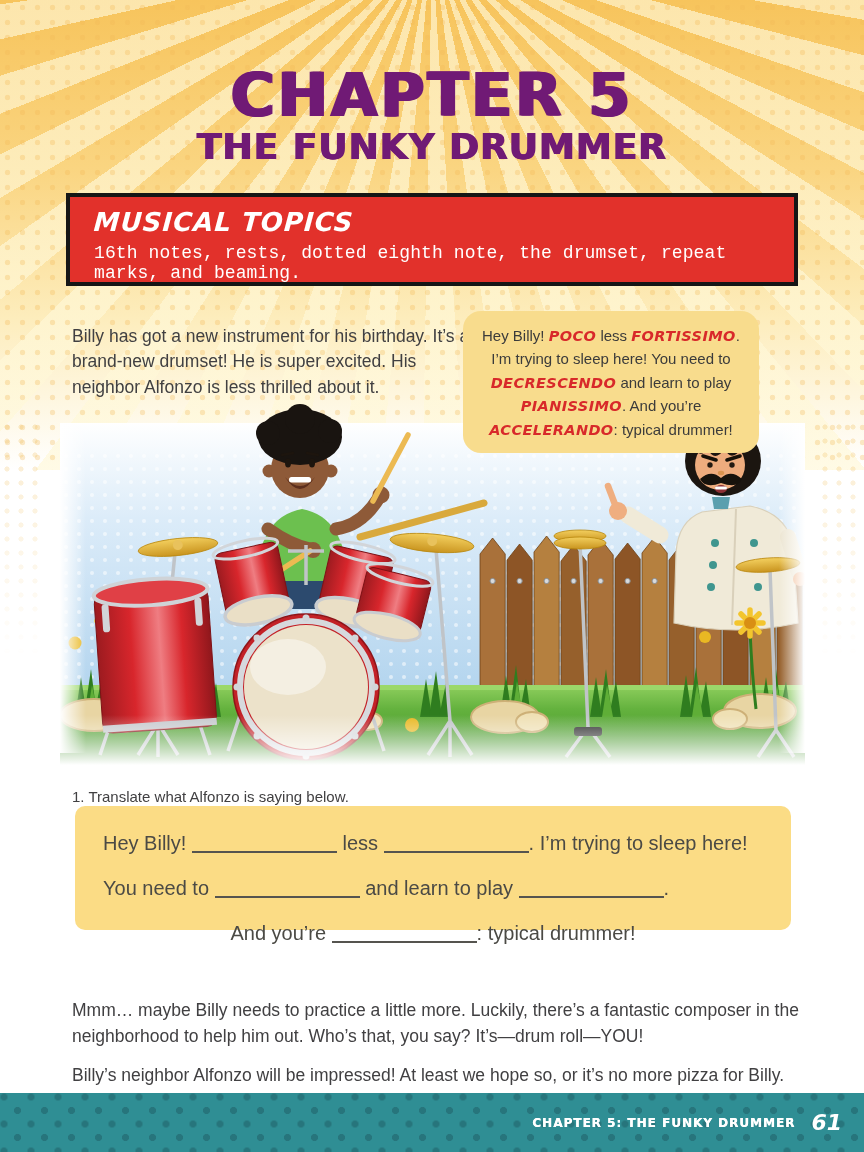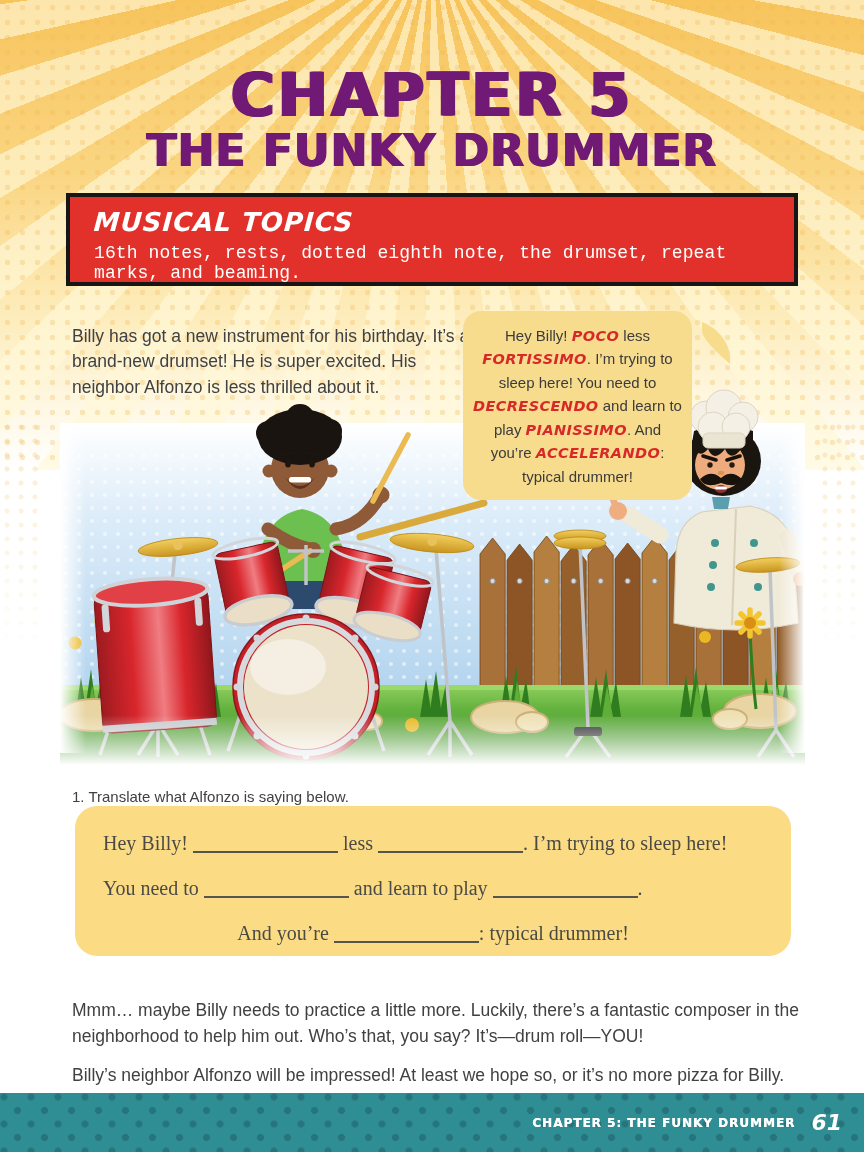--- a/index.html
+++ b/index.html
@@ -17,48 +17,48 @@
     background:radial-gradient(circle, rgba(242,198,110,0.35) 2.2px, transparent 2.9px);
     background-size:14px 14px;
     -webkit-mask-image:linear-gradient(180deg,#000,transparent);
     mask-image:linear-gradient(180deg,#000,transparent);}
   .side-dots.left{left:0;} .side-dots.right{right:0;}
 
   
   .header{position:absolute;top:64px;left:0;width:864px;text-align:center;color:#701a75;z-index:3;}
   .chapter-line{font-family:"DejaVu Sans",sans-serif;font-weight:bold;font-size:60px;line-height:1.05;
      letter-spacing:3px;text-shadow:0.025em 0 0 currentColor,-0.025em 0 0 currentColor;}
-  .title-line{font-family:"DejaVu Sans",sans-serif;font-weight:bold;font-size:44px;line-height:1.1;
+  .title-line{font-family:"DejaVu Sans",sans-serif;font-weight:bold;font-size:36px;line-height:1.1;
      letter-spacing:1px;text-shadow:0.02em 0 0 currentColor,-0.02em 0 0 currentColor;}
 
   
   .topics-box{position:absolute;left:66px;top:193px;width:732px;height:93px;box-sizing:border-box;
      background:#e2312b;border:4px solid #161616;padding:10px 24px 8px;color:#ffffff;z-index:3;}
   .topics-heading{font-family:"DejaVu Sans",sans-serif;font-weight:bold;font-style:italic;
      font-size:26px;letter-spacing:1px;margin:0 0 6px 0;transform:skewX(-4deg);transform-origin:left;}
   .topics-text{font-size:18px;font-weight:400;margin:0;letter-spacing:0.1px;font-family:Liberation Mono, monospace;}
 
   
   .intro{position:absolute;left:72px;top:306px;width:412px;font-size:17.5px;line-height:1.47;z-index:3;}
 
   
-  .bubble{position:absolute;left:463px;top:311px;width:229px;box-sizing:border-box;
+  .bubble{position:absolute;left:463px;top:311px;width:296px;box-sizing:border-box;
      background:#f8dc8d;border-radius:18px;padding:13px 10px 12px;text-align:center;
      font-size:15px;line-height:1.55;color:#3b3b3b;z-index:6;}
   .bubble .term{color:#d8292a;font-weight:bold;font-style:italic;letter-spacing:0.4px;
      font-family:"DejaVu Sans",sans-serif;font-size:14.5px;}
   .bubble-tail{position:absolute;left:702px;top:320px;z-index:5;}
 
   
   .scene{position:absolute;left:60px;top:385px;z-index:1;}
 
   
   .prompt{position:absolute;left:72px;top:773px;font-size:15px;z-index:3;}
-  .worksheet{position:absolute;left:75px;top:806px;width:716px;height:150px;box-sizing:border-box;
-     background:#fbdc85;border-radius:22px;padding:22px 28px;color:#4b4a45;z-index:3;font-family:Liberation Serif, serif;}
+  .worksheet{position:absolute;left:75px;top:806px;width:716px;height:124px;box-sizing:border-box;
+     background:#fbdc85;border-radius:10px;padding:22px 28px;color:#4b4a45;z-index:3;}
   .ws-line{margin:0 0 16px 0;font-size:20px;line-height:1.35;white-space:nowrap;}
   .ws-line:last-child{margin-bottom:0;text-align:center;}
   .blank{display:inline-block;width:145px;height:1em;border-bottom:2px solid #55544f;
      vertical-align:baseline;transform:translateY(3px);}
 
   
   .outro{position:absolute;left:72px;top:997px;width:730px;font-size:17.5px;line-height:1.5;z-index:3;}
   .outro p{margin:0 0 12px 0;}
 
   

